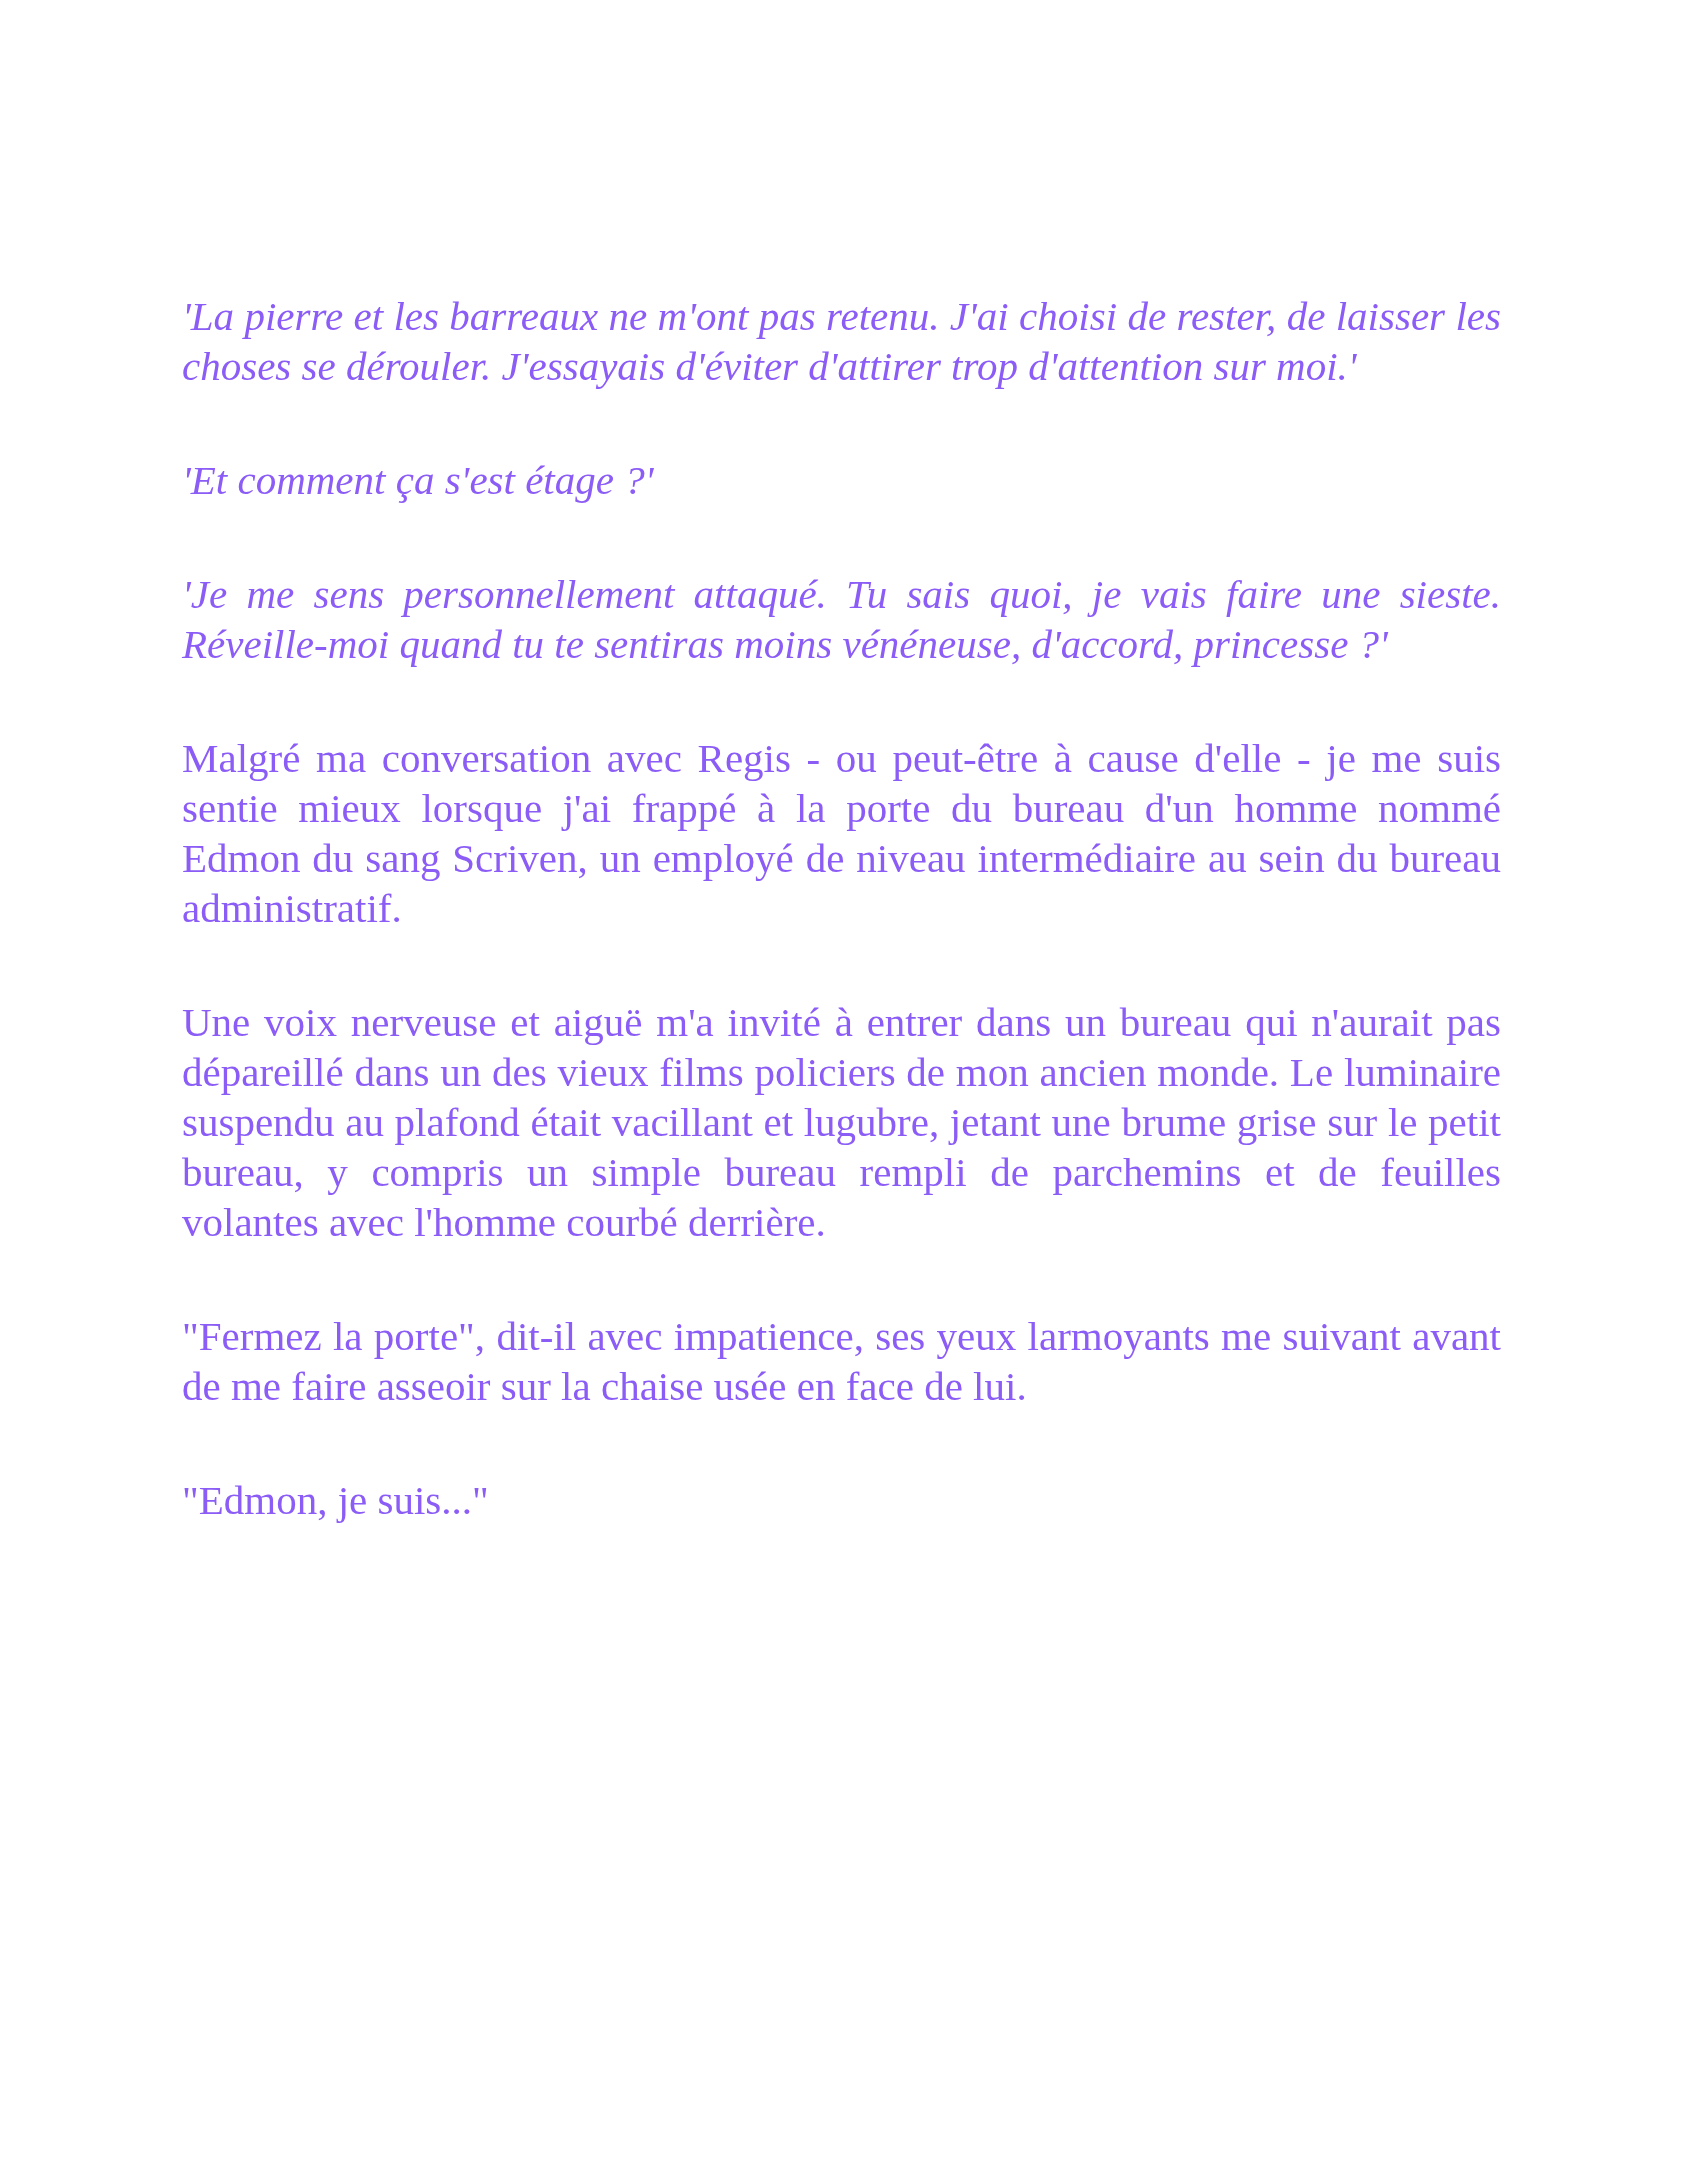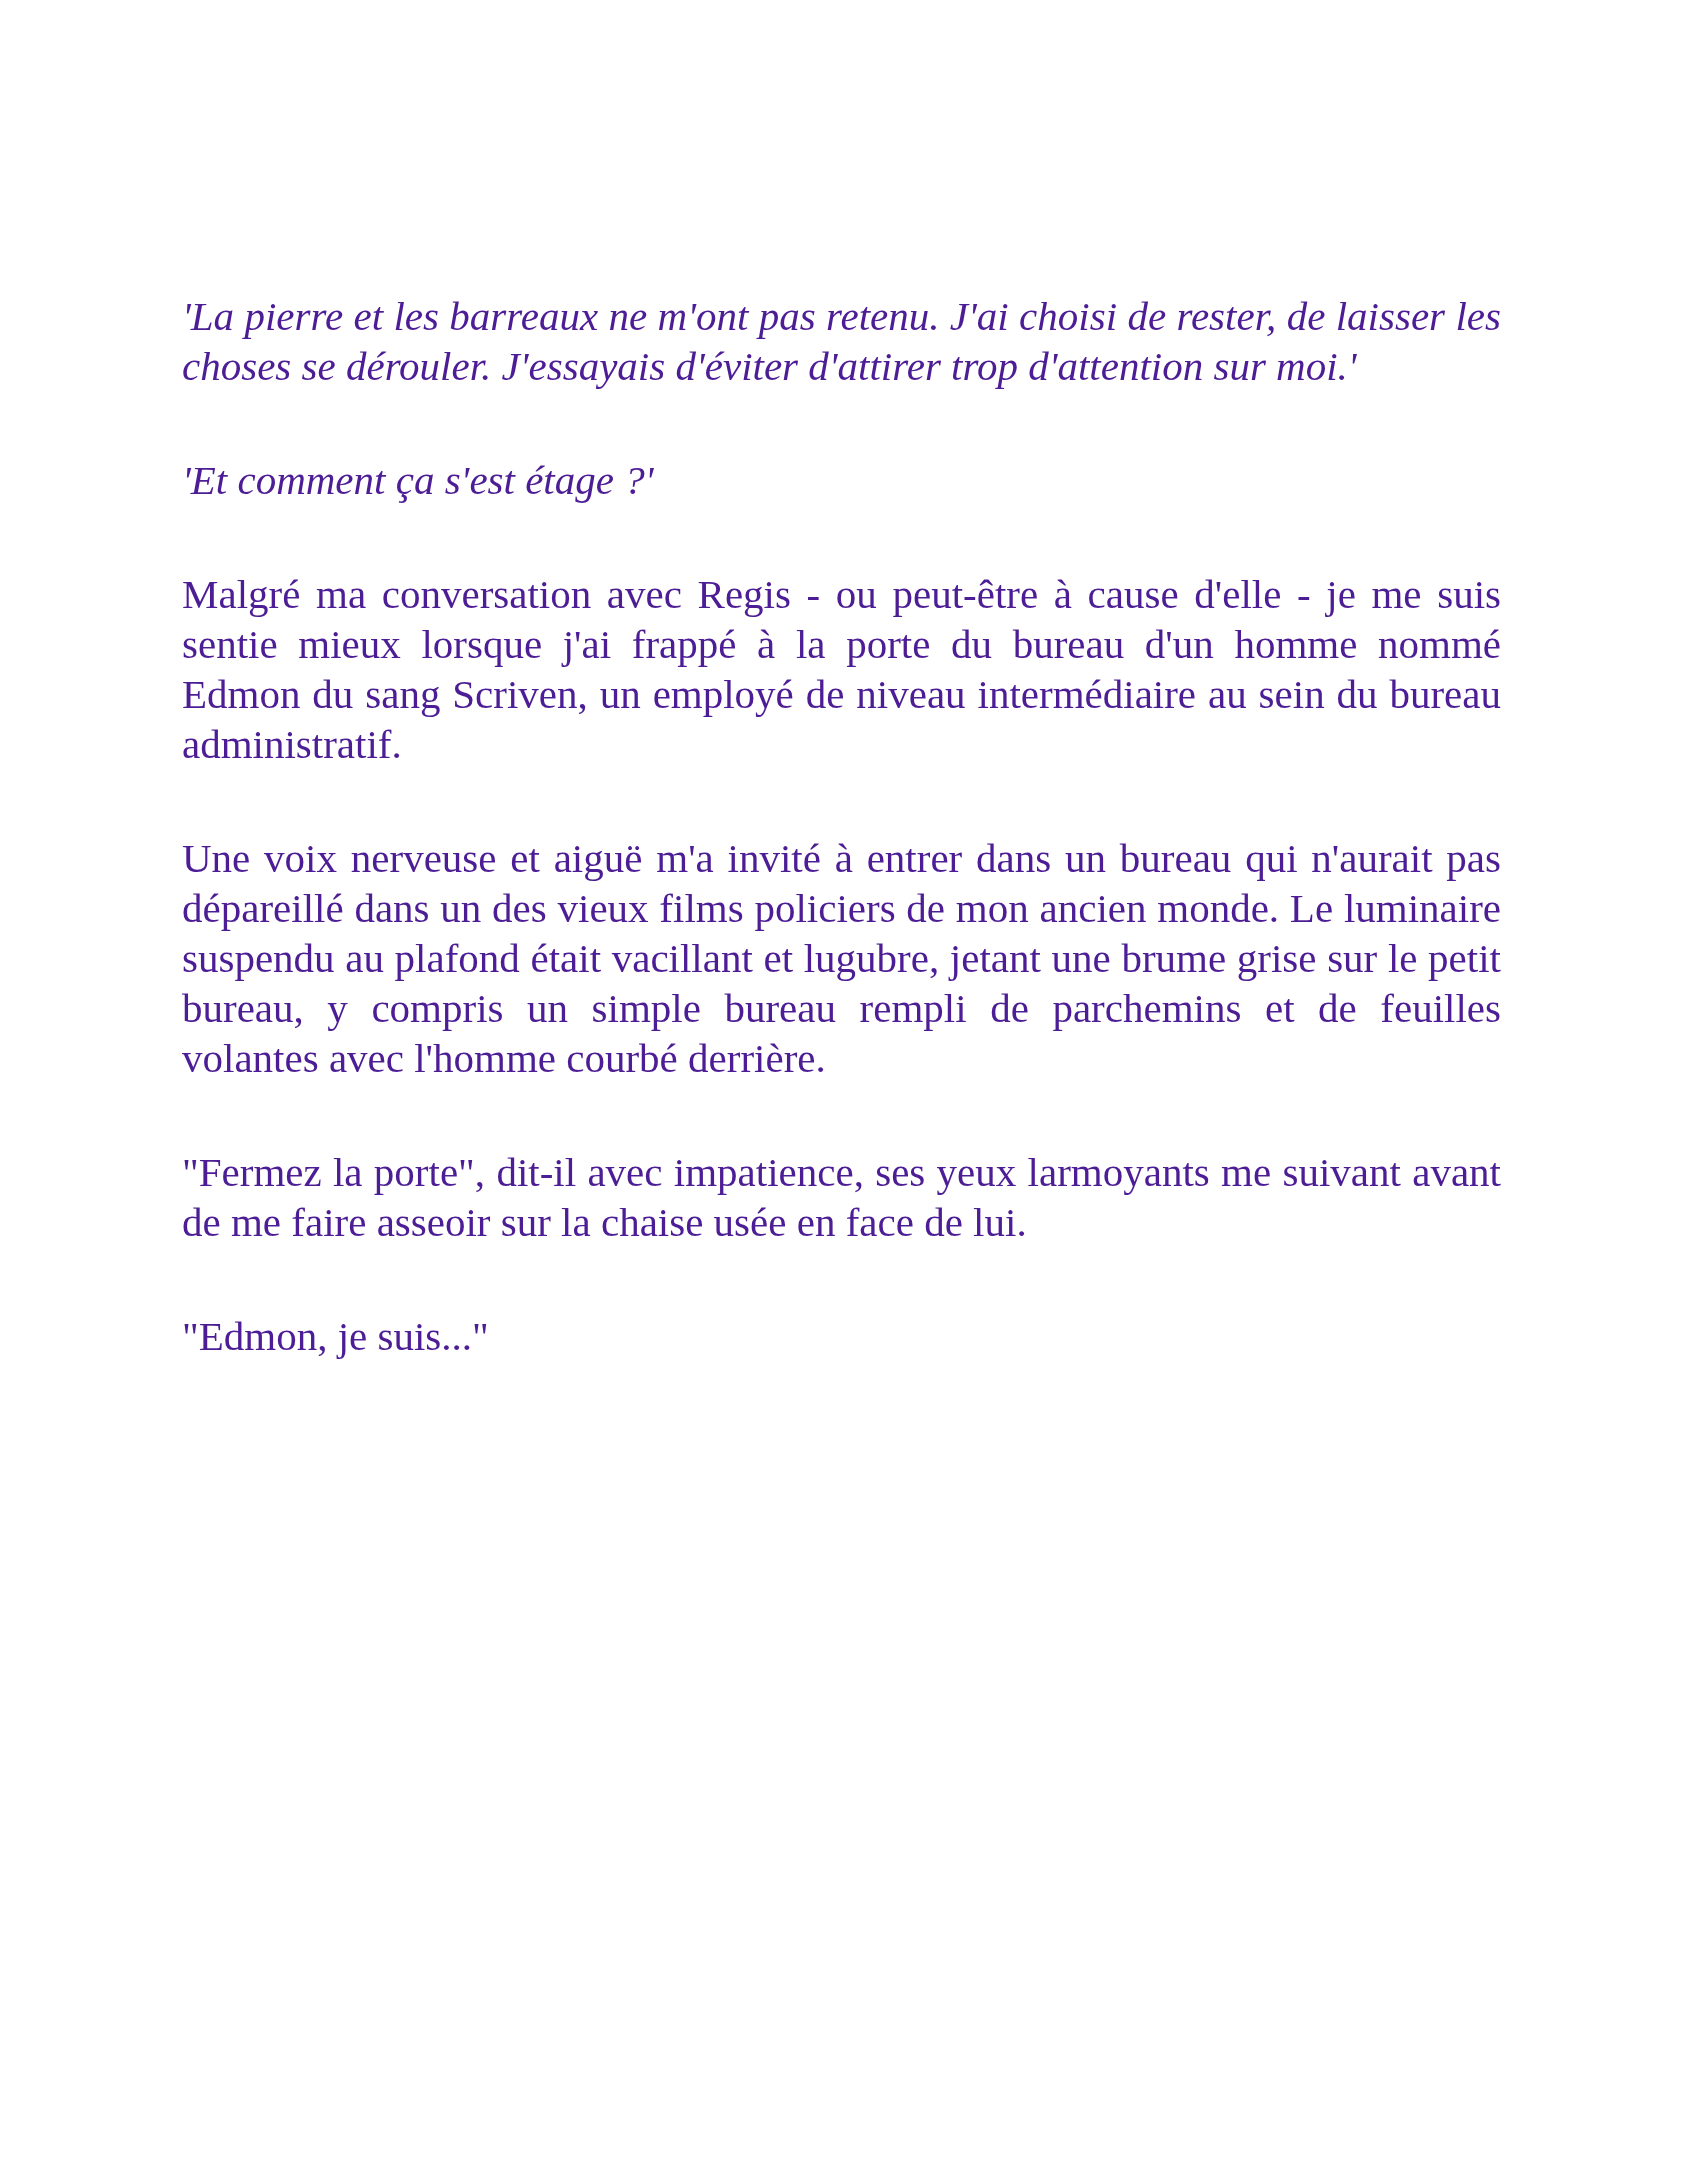--- a/index.html
+++ b/index.html
@@ -11,21 +11,21 @@
     width: 1683px;
     height: 2178px;
     overflow: hidden;
   }
   .page {
     box-sizing: border-box;
     width: 1683px;
     height: 2178px;
     background: #ffffff;
     padding: 291px 182px 0 182px;
-    color: #4c1d95;
+    color: #8b5cf6;
     font-family: "Liberation Serif", "DejaVu Serif", serif;
     font-size: 41px;
     line-height: 50px;
   }
   .para {
     margin: 0 0 64px 0;
     text-align: justify;
     text-align-last: left;
     letter-spacing: 0;
     word-spacing: normal;
@@ -40,19 +40,20 @@
     font-style: normal;
   }
 </style>
 </head>
 <body>
 
 <main class="page">
   <div id="text-content">
       <p class="para"><span class="run-italic">'La pierre et les barreaux ne m'ont pas retenu. J'ai choisi de rester, de laisser les choses se dérouler. J'essayais d'éviter d'attirer trop d'attention sur moi.'</span></p>
       <p class="para"><span class="run-italic">'Et comment ça s'est étage ?'</span></p>
+      <p class="para"><span class="run-italic">'Je me sens personnellement attaqué. Tu sais quoi, je vais faire une sieste. Réveille-moi quand tu te sentiras moins vénéneuse, d'accord, princesse ?'</span></p>
       <p class="para"><span class="run-regular">Malgré ma conversation avec Regis - ou peut-être à cause d'elle - je me suis sentie mieux lorsque j'ai frappé à la porte du bureau d'un homme nommé Edmon du sang Scriven, un employé de niveau intermédiaire au sein du bureau administratif.</span></p>
       <p class="para"><span class="run-regular">Une voix nerveuse et aiguë m'a invité à entrer dans un bureau qui n'aurait pas dépareillé dans un des vieux films policiers de mon ancien monde. Le luminaire suspendu au plafond était vacillant et lugubre, jetant une brume grise sur le petit bureau, y compris un simple bureau rempli de parchemins et de feuilles volantes avec l'homme courbé derrière.</span></p>
       <p class="para"><span class="run-regular">"Fermez la porte", dit-il avec impatience, ses yeux larmoyants me suivant avant de me faire asseoir sur la chaise usée en face de lui.</span></p>
       <p class="para"><span class="run-regular">"Edmon, je suis..."</span></p>
     </div>
 </main>
 
 
 </body></html>

